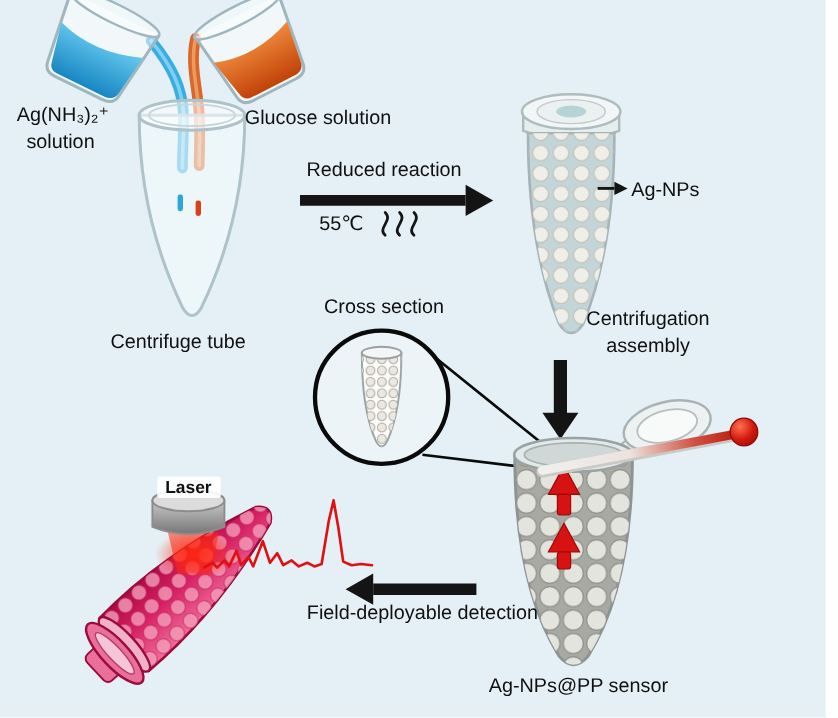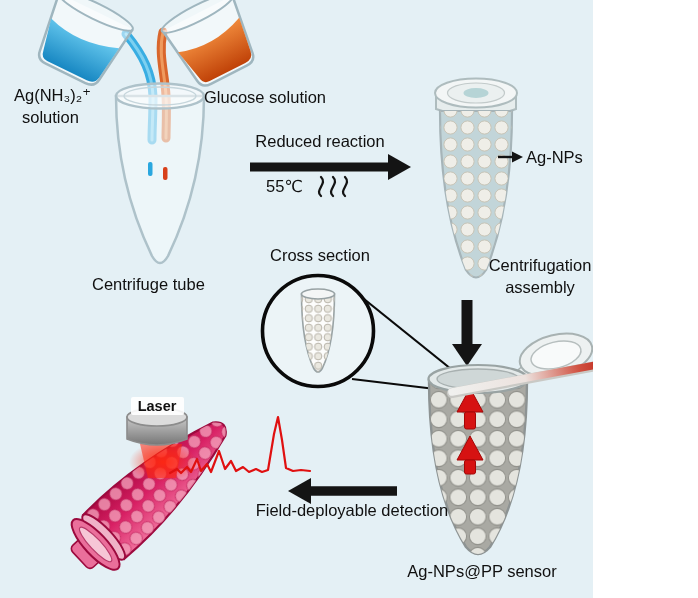--- a/index.html
+++ b/index.html
@@ -1,16 +1,16 @@
 <!DOCTYPE html>
 <html><head>
 <meta charset="utf-8">
 <style>
   html,body{margin:0;padding:0;background:#ffffff;}
-  .canvas{position:relative;width:593px;height:598px;overflow:hidden;}
+  .canvas{position:relative;width:688px;height:598px;overflow:hidden;}
   svg{display:block;}
   text{
     font-family:"Liberation Sans","DejaVu Sans",sans-serif;
     font-size:16.5px;
     fill:#101010;
   }
   text.small{font-size:14.5px;font-weight:600;}
 </style>
 </head>
 <body>

